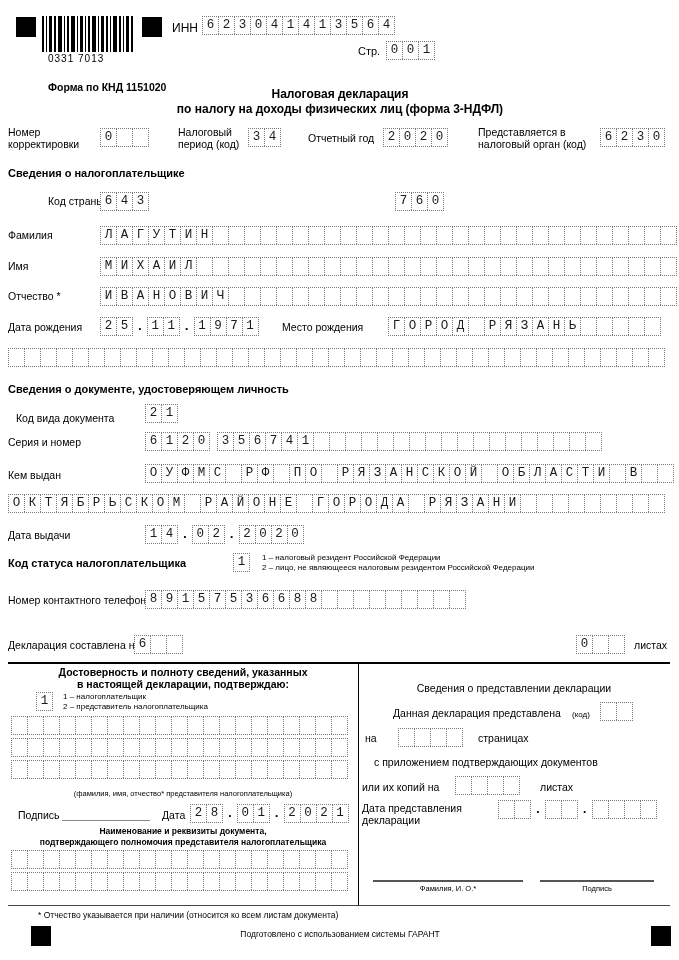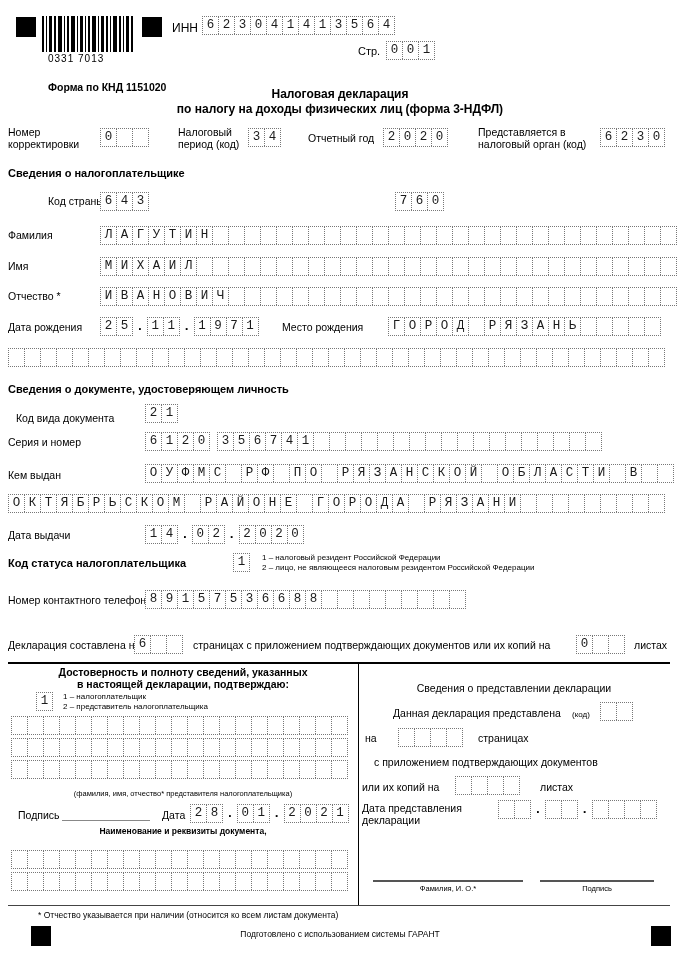--- a/index.html
+++ b/index.html
@@ -545,21 +545,20 @@
     </div>
 
   <div class="lbl" style="left:8px;top:640px;">Декларация составлена на</div>
   <div class="cells" style="left:134px;top:635px;">
       <span class="cgroup">
         <span class="cell">6</span>
         <span class="cell">&nbsp;</span>
         <span class="cell">&nbsp;</span>
       </span>
     </div>
-  <div class="lbl" style="left:193px;top:640px;">страницах с приложением подтверждающих документов или их копий на</div>
   <div class="cells" style="left:576px;top:635px;">
       <span class="cgroup">
         <span class="cell">0</span>
         <span class="cell">&nbsp;</span>
         <span class="cell">&nbsp;</span>
       </span>
     </div>
   <div class="lbl" style="left:634px;top:640px;">листах</div>
 
   <div class="botbox">
@@ -666,20 +665,21 @@
       </span>
       <span class="sep">.</span>
       <span class="cgroup">
         <span class="cell">2</span>
         <span class="cell">0</span>
         <span class="cell">2</span>
         <span class="cell">1</span>
       </span>
     </div>
   <div class="lbl b ctr" style="left:8px;top:826px;width:350px;font-size:8.5px;">Наименование и реквизиты документа,</div>
+  <div class="lbl b ctr" style="left:8px;top:837px;width:350px;font-size:8.5px;">подтверждающего полномочия представителя налогоплательщика</div>
   <div class="cells" style="left:11px;top:850px;">
       <span class="cgroup">
         <span class="cell">&nbsp;</span>
         <span class="cell">&nbsp;</span>
         <span class="cell">&nbsp;</span>
         <span class="cell">&nbsp;</span>
         <span class="cell">&nbsp;</span>
         <span class="cell">&nbsp;</span>
         <span class="cell">&nbsp;</span>
         <span class="cell">&nbsp;</span>

